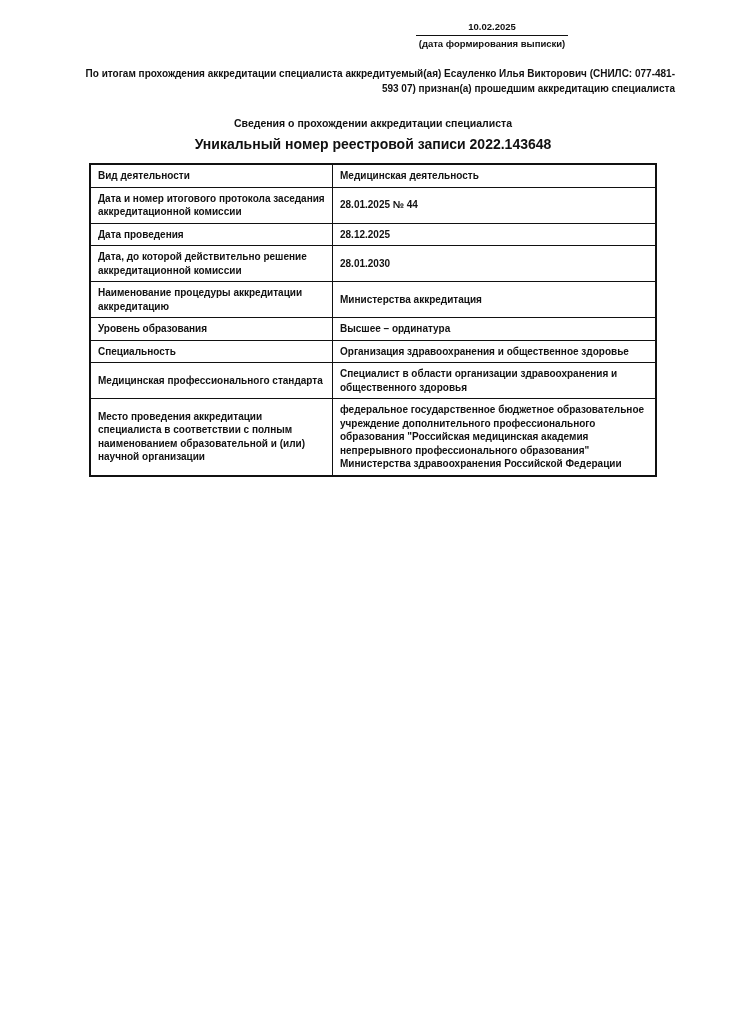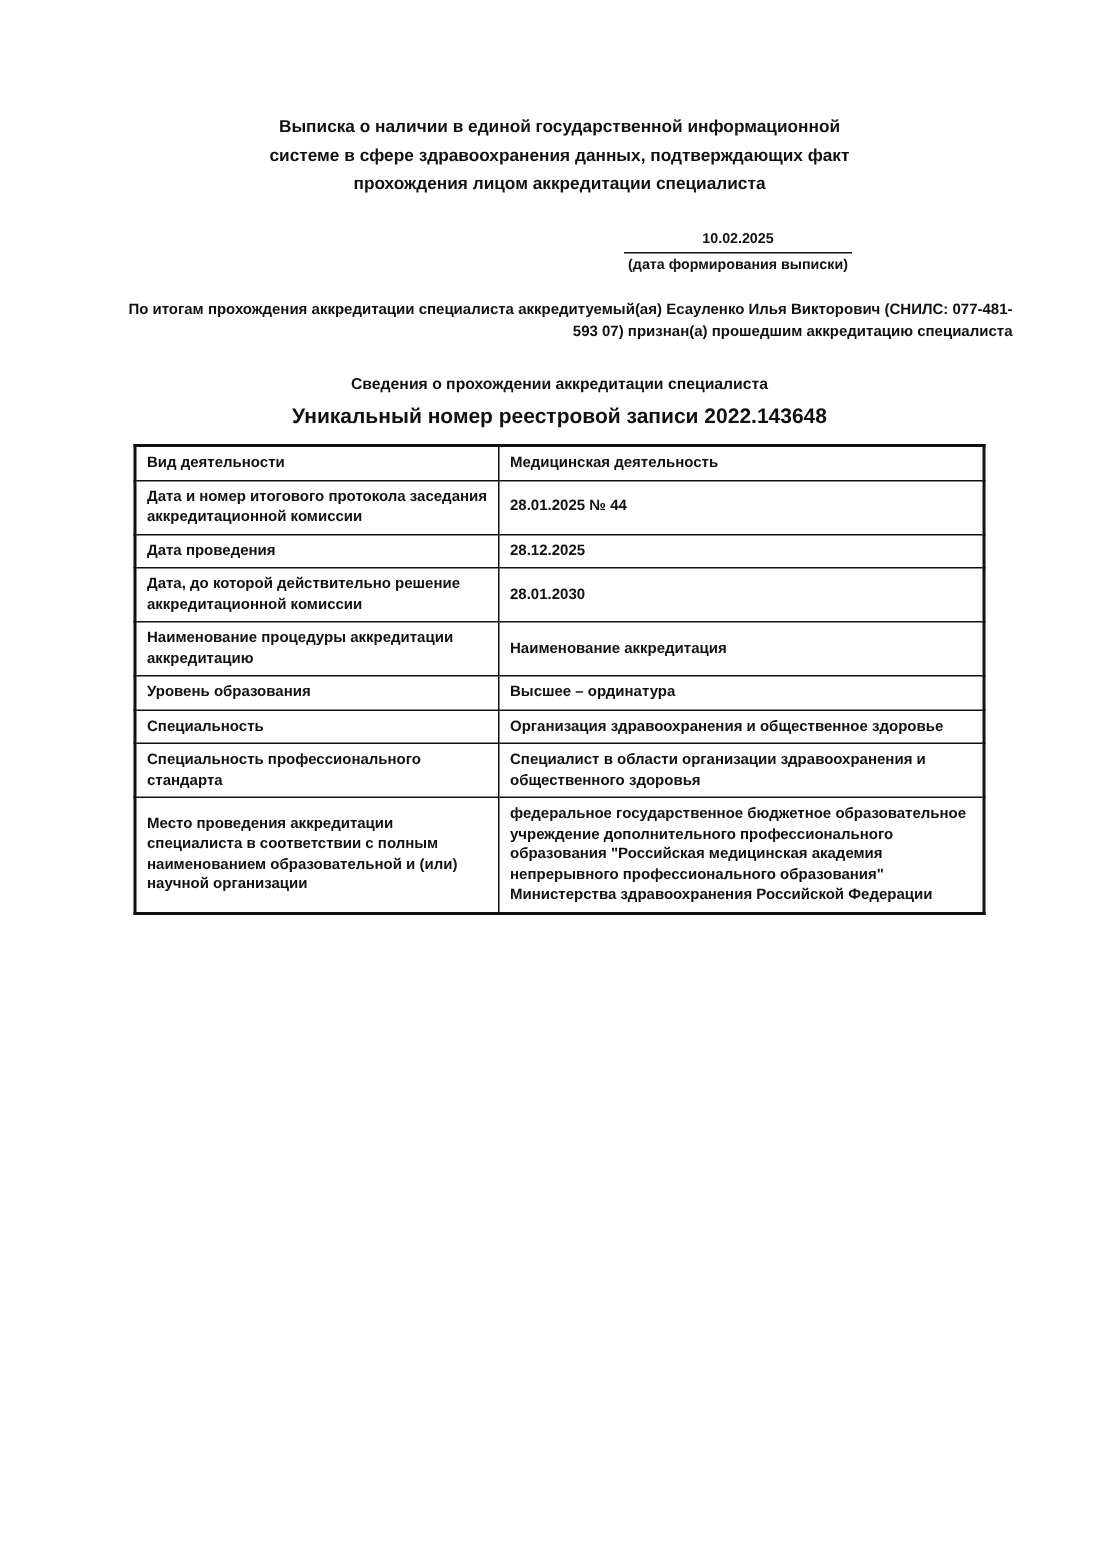--- a/index.html
+++ b/index.html
@@ -78,25 +78,20 @@
     color: #111111;
     word-wrap: break-word;
   }
   td.col-label { width: 227px; }
 </style>
 </head>
 <body>
 
 <div class="page">
 
-  <div class="doc-title">
-    <div>Выписка о наличии в единой государственной информационной</div>
-    <div>системе в сфере здравоохранения данных, подтверждающих факт</div>
-    <div>прохождения лицом аккредитации специалиста</div>
-  </div>
 
   <div class="date-block">
     <div class="date-value">10.02.2025</div>
     <div class="date-caption">(дата формирования выписки)</div>
   </div>
 
   <div class="intro">По итогам прохождения аккредитации специалиста аккредитуемый(ая) Есауленко Илья Викторович (СНИЛС: 077-481-593 07) признан(а) прошедшим аккредитацию специалиста</div>
 
   <div class="subtitle">Сведения о прохождении аккредитации специалиста</div>
 
@@ -120,35 +115,35 @@
       <td class="col-value">28.12.2025</td>
     </tr>
 
     <tr>
       <td class="col-label">Дата, до которой действительно решение аккредитационной комиссии</td>
       <td class="col-value">28.01.2030</td>
     </tr>
 
     <tr>
       <td class="col-label">Наименование процедуры аккредитации аккредитацию</td>
-      <td class="col-value">Наименование аккредитация</td>
+      <td class="col-value">Министерства аккредитация</td>
     </tr>
 
     <tr>
       <td class="col-label">Уровень образования</td>
       <td class="col-value">Высшее – ординатура</td>
     </tr>
 
     <tr>
       <td class="col-label">Специальность</td>
       <td class="col-value">Организация здравоохранения и общественное здоровье</td>
     </tr>
 
     <tr>
-      <td class="col-label">Специальность профессионального стандарта</td>
+      <td class="col-label">Медицинская профессионального стандарта</td>
       <td class="col-value">Специалист в области организации здравоохранения и общественного здоровья</td>
     </tr>
 
     <tr>
       <td class="col-label">Место проведения аккредитации специалиста в соответствии с полным наименованием образовательной и (или) научной организации</td>
       <td class="col-value">федеральное государственное бюджетное образовательное учреждение дополнительного профессионального образования "Российская медицинская академия непрерывного профессионального образования" Министерства здравоохранения Российской Федерации</td>
     </tr>
   </tbody>
   </table>
 

